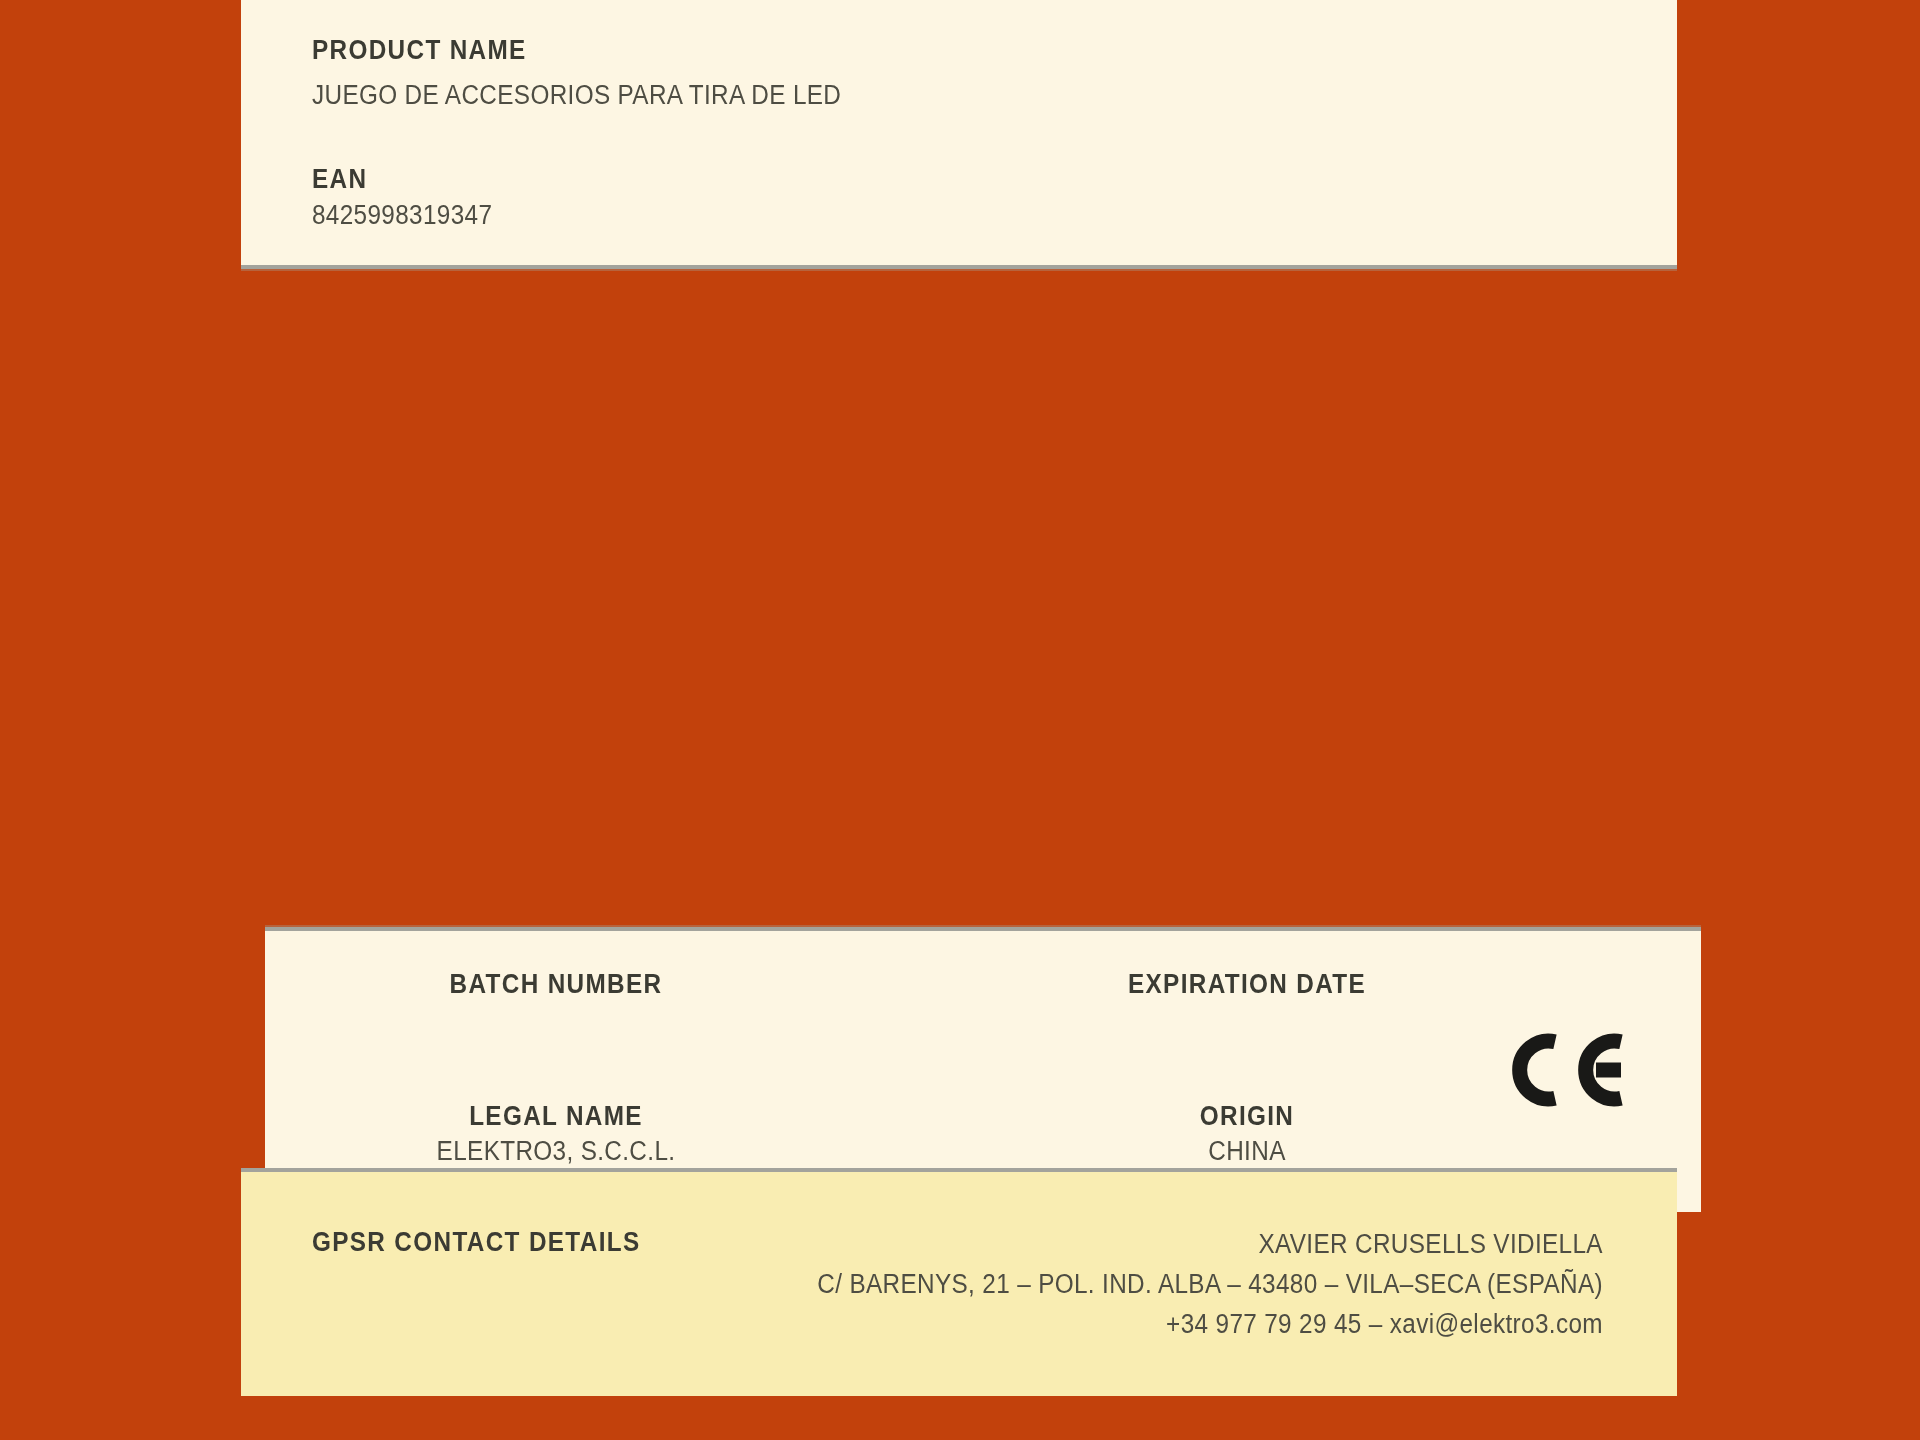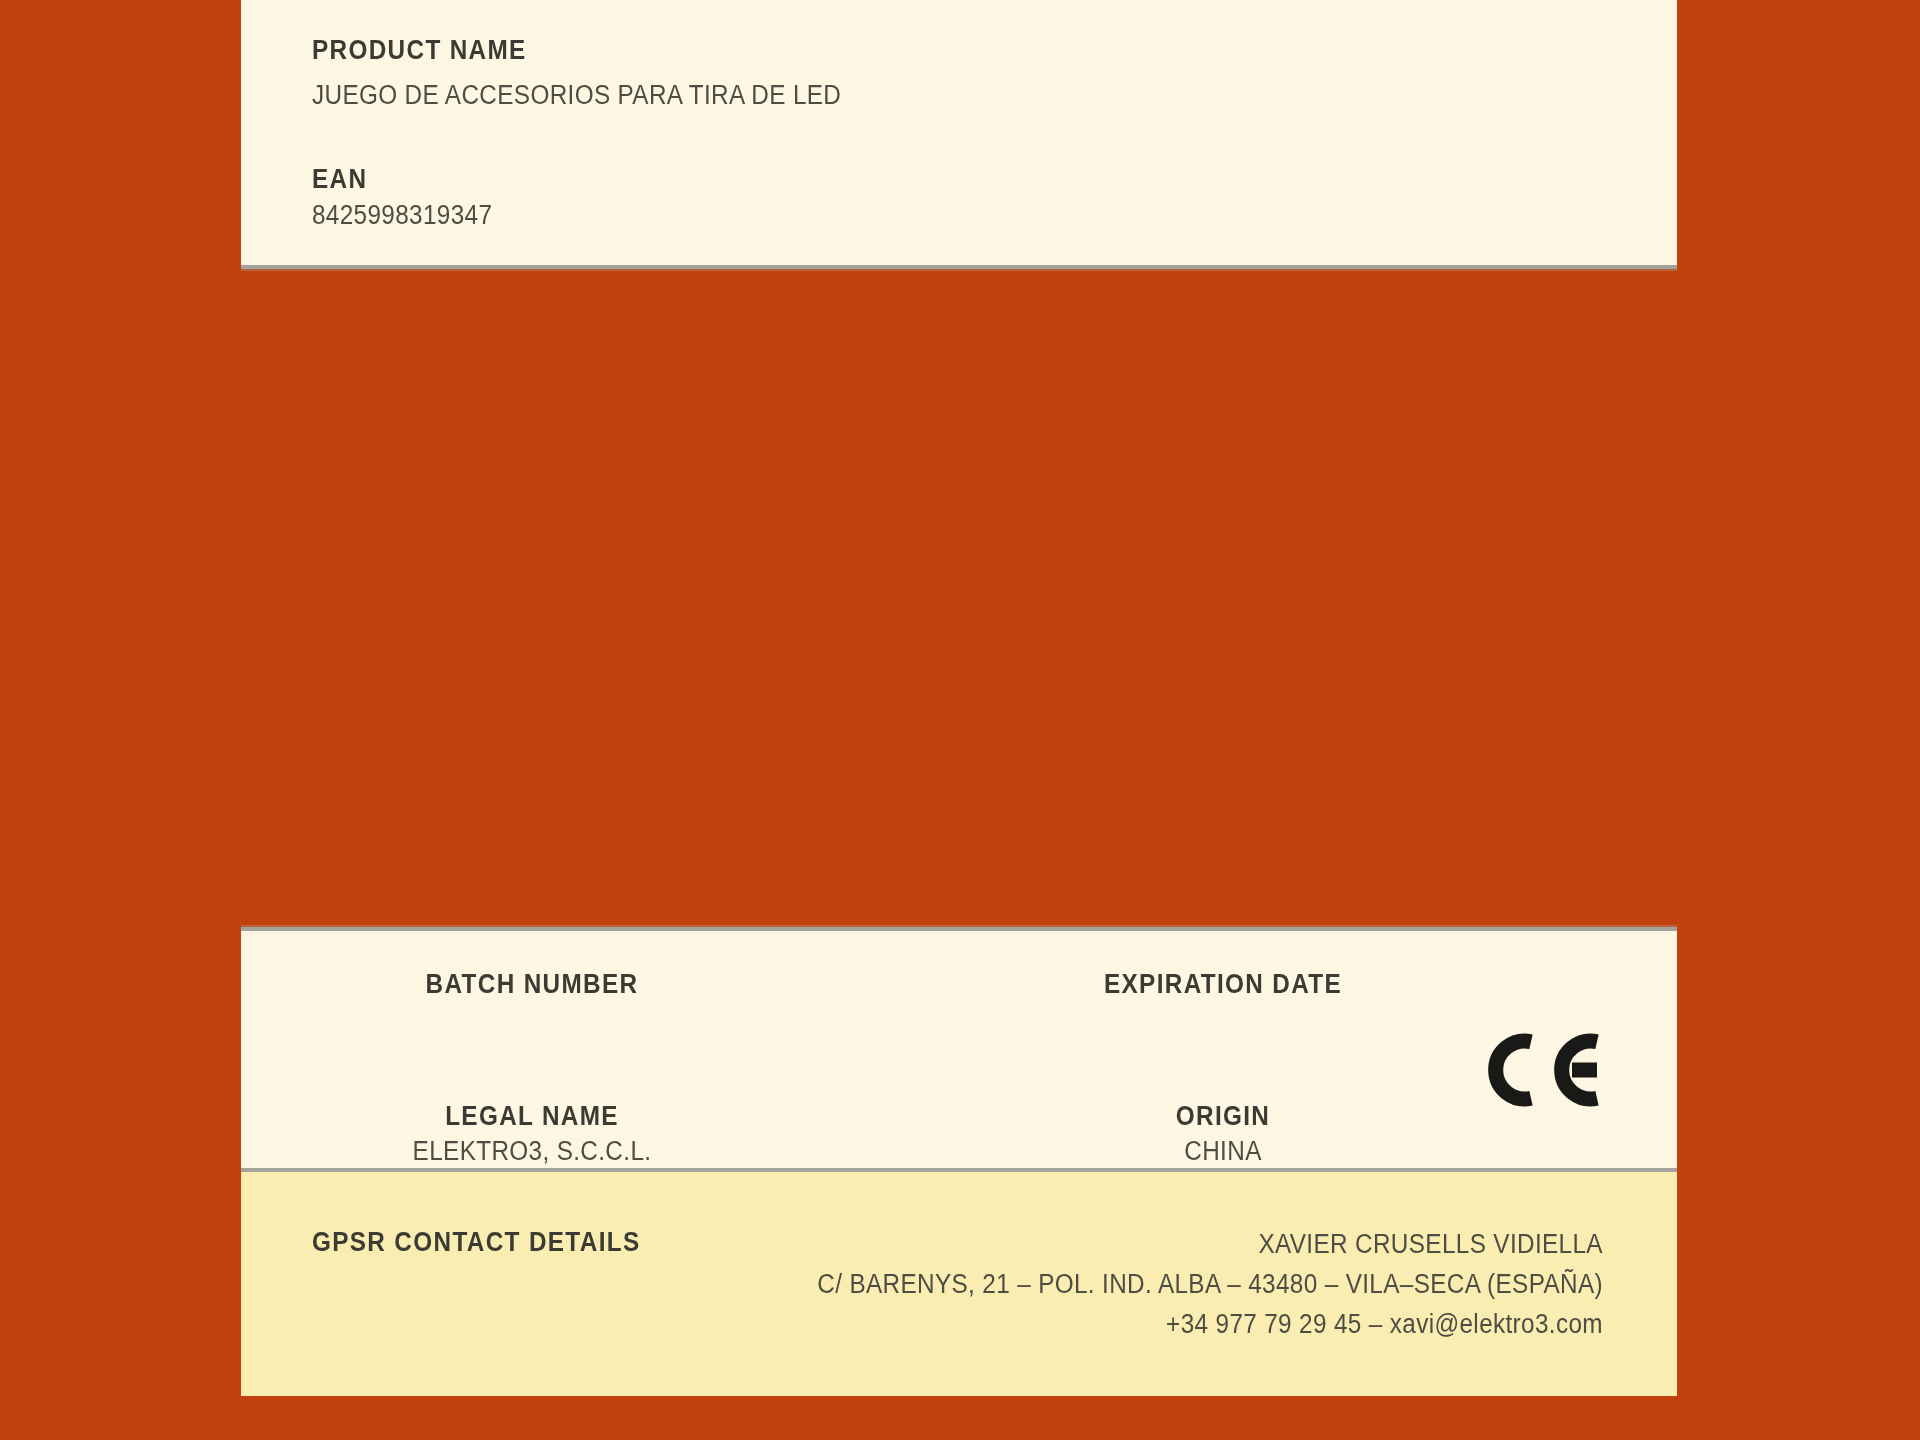--- a/index.html
+++ b/index.html
@@ -11,20 +11,21 @@
   .panel{
     position:absolute;left:241px;width:1436px;background:#fdf6e3;box-sizing:border-box;
   }
   .panel-product{
     top:0;height:269px;border-bottom:4px solid #a3a39c;
     box-shadow:0 2px 0 rgba(163,163,156,.35);
   }
   .panel-details{
     top:927px;height:285px;border-top:4px solid #a3a39c;
     box-shadow:0 -2px 0 rgba(163,163,156,.35);
+    margin-left:24px;
   }
   .panel-gpsr{
     top:1168px;height:228px;background:#f9edb2;border-top:4px solid #a3a39c;
   }
   .lbl{
     position:absolute;font-size:27px;line-height:33px;font-weight:700;
     letter-spacing:1.5px;color:#3b3b33;white-space:nowrap;
   }
   .val{
     position:absolute;font-size:27px;line-height:33px;font-weight:400;

